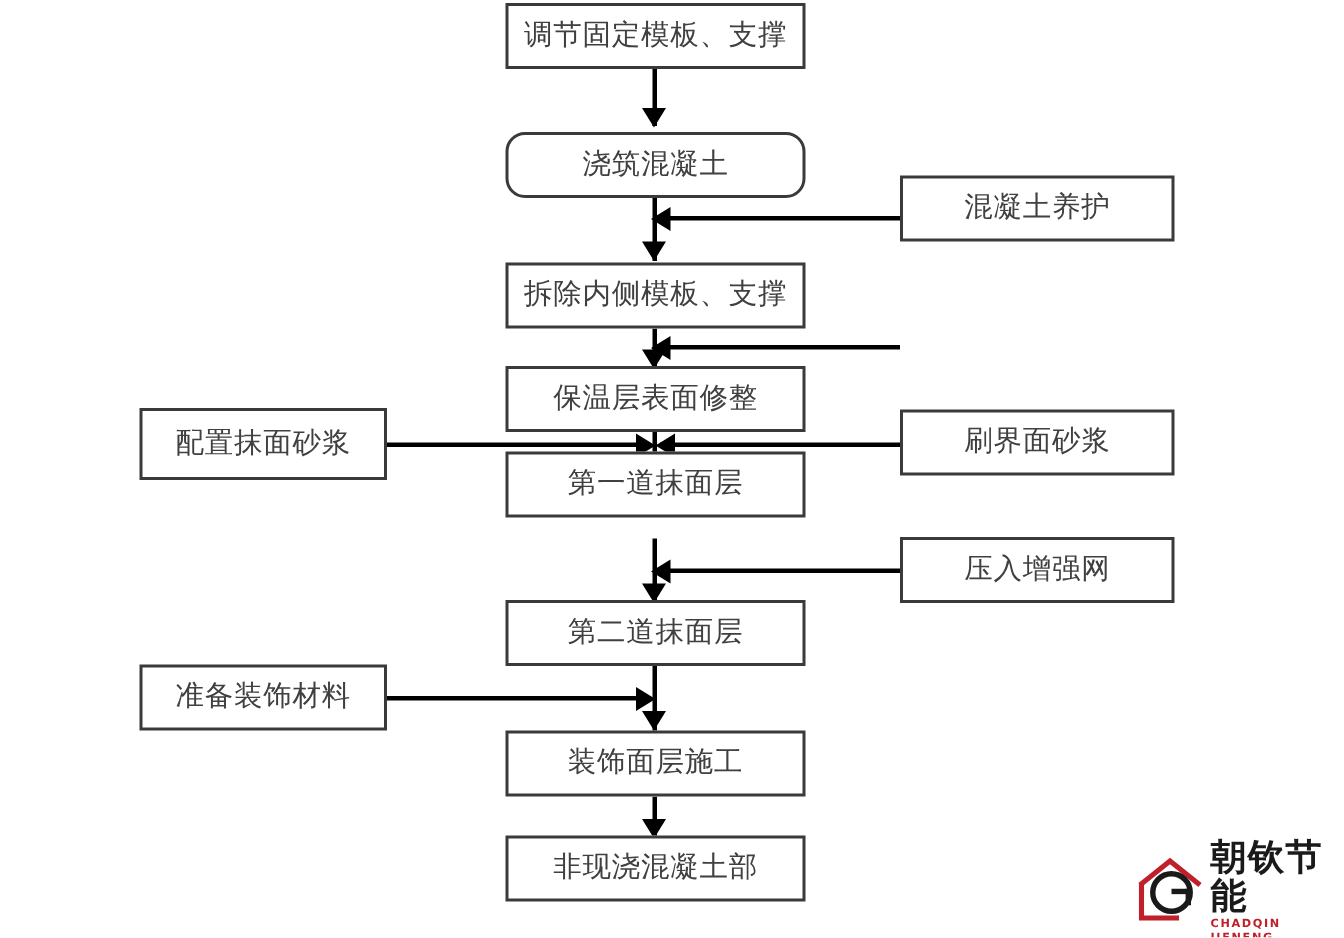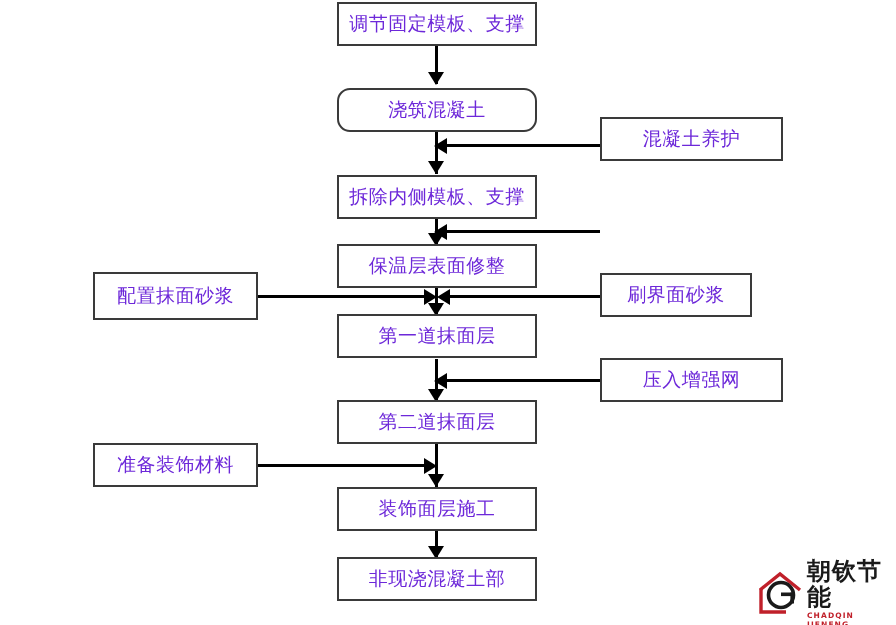--- a/index.html
+++ b/index.html
@@ -20,21 +20,21 @@
   }
   
   .node {
     position: absolute;
     box-sizing: border-box;
     background: #ffffff;
     border: 2px solid #3a3a3a;
     display: flex;
     align-items: center;
     justify-content: center;
-    color: #6d28d9;
+    color: #404040;
     font-size: 19px;
     line-height: 1.32;
     letter-spacing: 0.5px;
     text-align: center;
     white-space: pre-line;
     z-index: 3;
   }
   .node.wide-spaced {
     letter-spacing: 3px;
   }
@@ -171,42 +171,42 @@
   </div>
 
   <div class="node" style="left:337px; top:175px; width:200px; height:44px;">
     <span>拆除内侧模板、支撑</span>
   </div>
 
   <div class="node" style="left:337px; top:244px; width:200px; height:44px;">
     <span>保温层表面修整</span>
   </div>
 
-  <div class="node" style="left:337px; top:314px; width:200px; height:44px;align-items:center;">
+  <div class="node" style="left:337px; top:301px; width:200px; height:44px;align-items:center;">
     <span>第一道抹面层</span>
   </div>
 
   <div class="node" style="left:337px; top:400px; width:200px; height:44px;text-align:right;">
     <span>第二道抹面层</span>
   </div>
 
   <div class="node" style="left:337px; top:487px; width:200px; height:44px;">
     <span>装饰面层施工</span>
   </div>
 
   <div class="node" style="left:337px; top:557px; width:200px; height:44px;">
     <span>非现浇混凝土部</span>
   </div>
 
   <div class="node" style="left:600px; top:117px; width:183px; height:44px;">
     <span>混凝土养护</span>
   </div>
 
 
-  <div class="node" style="left:600px; top:273px; width:152px; height:44px;">
+  <div class="node" style="left:600px; top:273px; width:183px; height:44px;">
     <span>刷界面砂浆</span>
   </div>
 
   <div class="node" style="left:600px; top:358px; width:183px; height:44px;">
     <span>压入增强网</span>
   </div>
 
   <div class="node" style="left:93px; top:272px; width:165px; height:48px;">
     <span>配置抹面砂浆</span>
   </div>

